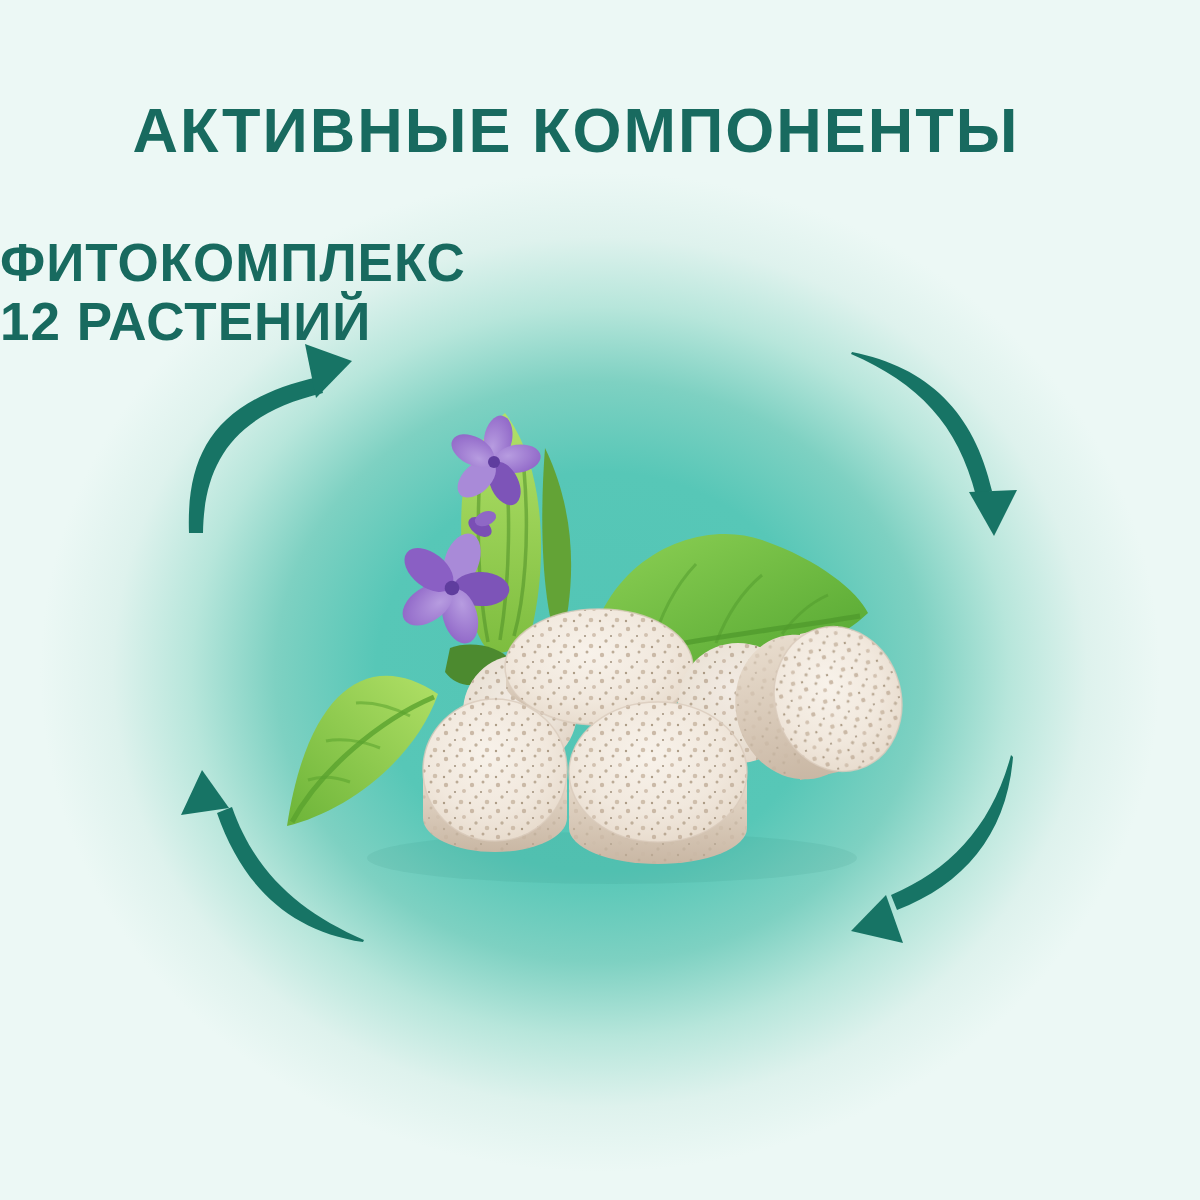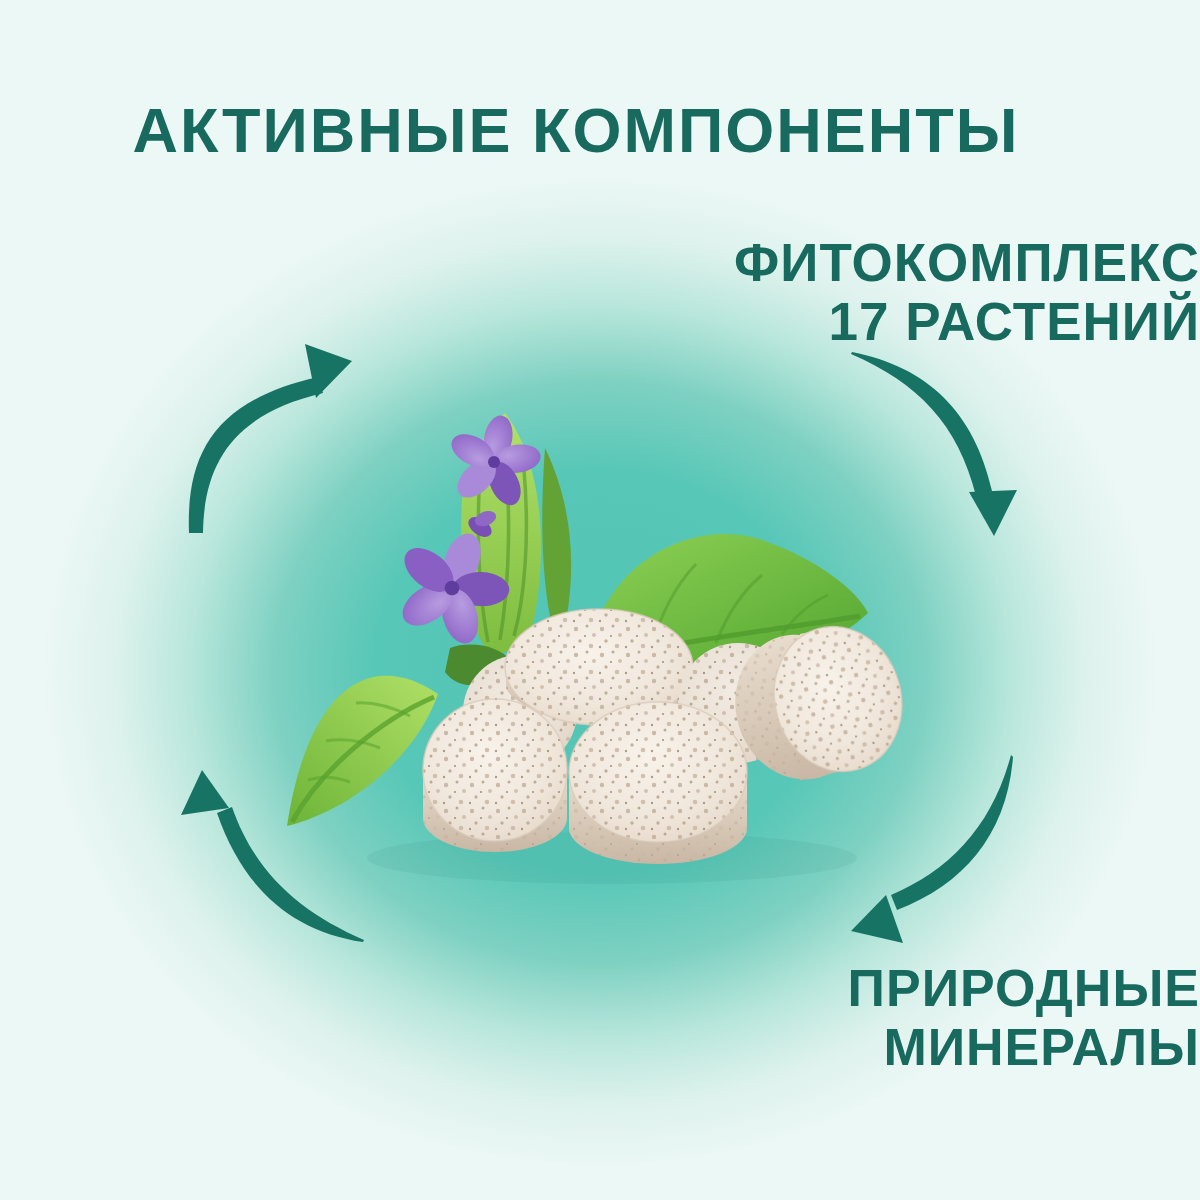--- a/index.html
+++ b/index.html
@@ -11,21 +11,21 @@
     background-image:radial-gradient(ellipse 560px 500px at 600px 672px,
       var(--bg-center,#52c5b5) 0%, #57c7b7 40%, #7ed1c2 58%,
       #b7e6db 73%, #def2ed 87%, var(--bg-edge,#ecf8f5) 100%);
   }
   .art{position:absolute;left:0;top:0;width:1200px;height:1200px;display:block;}
   .title{
     position:absolute;top:94px;left:0;width:1152px;margin:0;
     text-align:center;font-weight:bold;font-size:63px;letter-spacing:2px;
   }
   .label{
-    position:absolute;font-weight:bold;text-align:right;
+    position:absolute;font-weight:bold;text-align:left;
     font-size:52px;line-height:59px;letter-spacing:1px;
   }
   .label-phyto{top:233px;left:0;width:1200px;font-size:53px;}
   .label-lecithin{top:612px;left:0;width:432px;}
   .label-taurine{top:612px;left:832px;width:368px;}
   .label-minerals{top:959px;left:0;width:1200px;}
 </style>
 </head>
 <body>
 
@@ -187,23 +187,19 @@
         <ellipse cx="658" cy="772" rx="89" ry="70" fill="url(#speck)"></ellipse>
         <ellipse cx="658" cy="772" rx="89" ry="70" fill="none" stroke="#d9cbbc" stroke-width="1.5" opacity="0.8"></ellipse>
       </g>
     </g>
   </svg>
 
   <h1 class="title">АКТИВНЫЕ КОМПОНЕНТЫ</h1>
 
   <div class="label label-phyto">
     <span>ФИТОКОМПЛЕКС</span><br>
-    <span>17 РАСТЕНИЙ</span>
+    <span>12 РАСТЕНИЙ</span>
   </div>
 
 
 
-  <div class="label label-minerals">
-    <span>ПРИРОДНЫЕ</span><br>
-    <span>МИНЕРАЛЫ</span>
-  </div>
 
 </div>
 
 </body></html>

